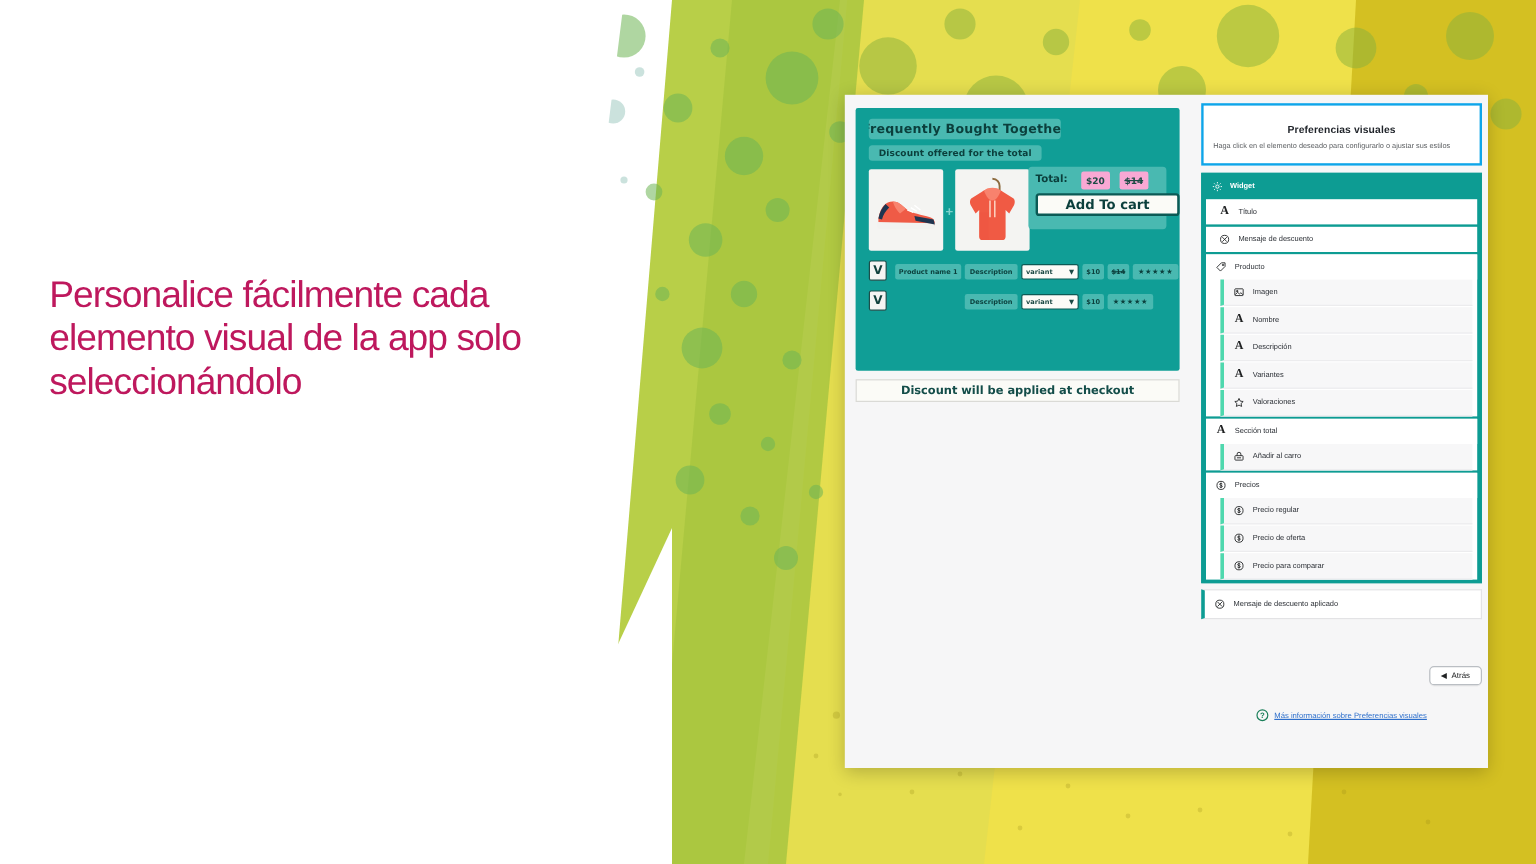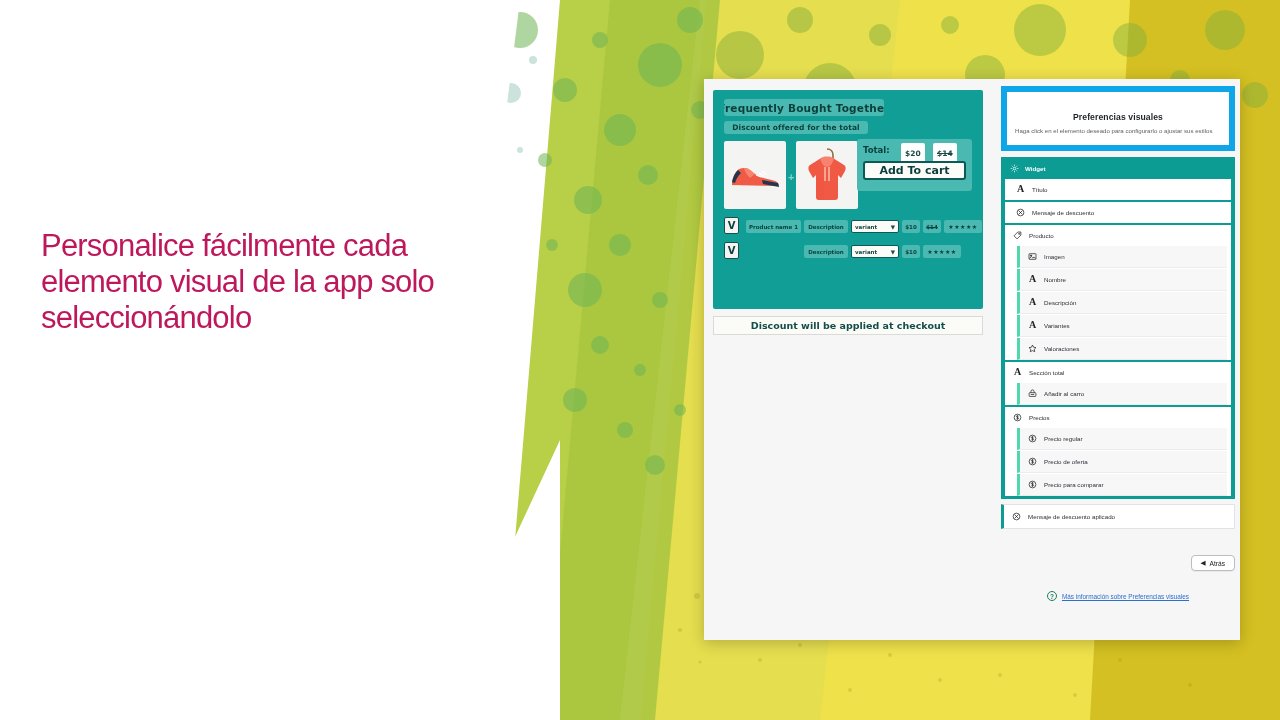--- a/index.html
+++ b/index.html
@@ -75,31 +75,31 @@
   }
   .total-block {
     position:absolute; left:144px; top:49px; width:115px; height:52px;
     background:#49b9b1; border-radius:3px;padding-left:48px;
   }
   .total-label {
     position:absolute; left:6px; top:6px; font-size:8.5px; font-weight:bold;
     color:#0b3f3c; font-family:"DejaVu Sans", sans-serif;
   }
   .price-chip {
-    position:absolute; top:4px; height:20px; padding:0 4px;
-    background:#ffffff; color:#1d4a45;
+    position:absolute; top:4px; height:15px; padding:0 4px;
+    background:#f9a8d4; color:#1d4a45;
     font-size:7.5px; font-weight:bold;
     font-family:"DejaVu Sans", sans-serif;
     border-radius:2px;
     display:flex; align-items:center; justify-content:center;
   }
   .price-chip.reg { left:44px; }
   .price-chip.cmp { left:76px; text-decoration: line-through; }
   .addtocart-btn {
-    position:absolute; left:6px; top:22px; width:103px; height:19px;
+    position:absolute; left:6px; top:22px; width:120px; height:19px;
     background:#fbfbf7; border:2px solid #0b5a55; border-radius:3px;
     display:flex; align-items:center; justify-content:center;
     color:#0b3f3c; font-size:11px; font-weight:bold;
     font-family:"DejaVu Sans", sans-serif;
   }
 
   .prod-row { position:absolute; left:11px; height:13px; }
   .prod-row.r1 { top:130px; }
   .prod-row.r2 { top:155px; }
   .checkbox-sq {
@@ -129,22 +129,22 @@
     display:flex; align-items:center; justify-content:center;
     color:#134d49; font-size:9.5px; font-weight:bold;
     font-family:"DejaVu Sans", sans-serif;
   }
 
   
   .settings-pane {
     position:absolute; left:297px; top:7px; width:234px; bottom:7px;
   }
   .panel-head {
-    background:#ffffff; border:6px solid #0ea5e9;
-    padding:20px 8px 9px 8px;
+    background:#ffffff; border:2px solid #0ea5e9;
+    padding:15px 8px 9px 8px;
   }
   .panel-head h2 {
     font-size:8.6px; font-weight:bold; color:#1f2329;
     text-align:center; margin-bottom:5px; letter-spacing:0.1px;
   }
   .panel-head p {
     font-size:6.1px; color:#5c5f62; line-height:1.45;
   }
 
   .tree-outer {

